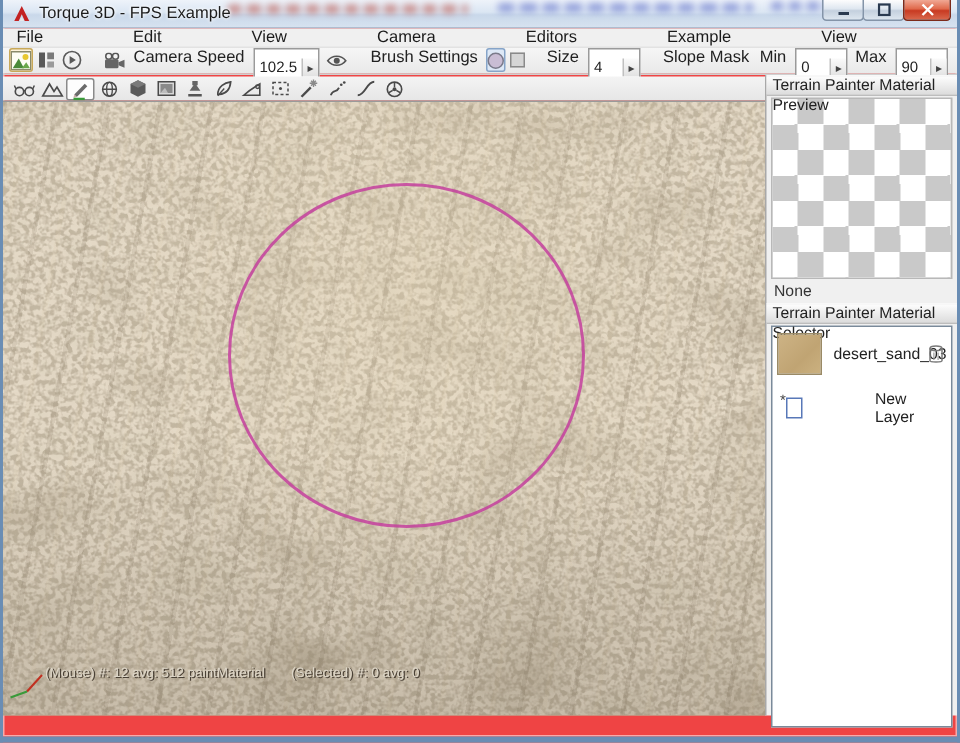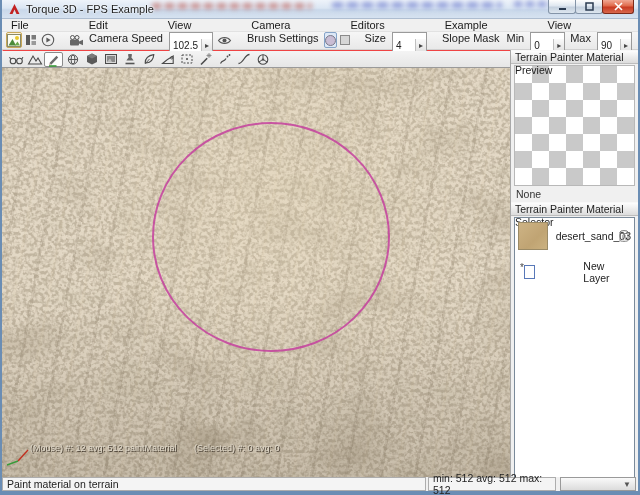--- a/index.html
+++ b/index.html
@@ -347,21 +347,14 @@
       <div class="newlayer-row">
         <span class="newlayer-ico">
           <span class="page"></span>
             <span class="star">*</span>
         </span>
         <span class="newlayer-label">New Layer</span>
       </div>
     </div>
   </div>
 
-  <div class="statusbar">
-    <div class="status-sec status-msg">Paint material on terrain</div>
-    <div class="status-sec status-stats">min: 512  avg: 512  max: 512</div>
-    <div class="status-sec status-drop">
-      <span>▼</span>
-    </div>
-  </div>
 
 </div>
 
 </body></html>

